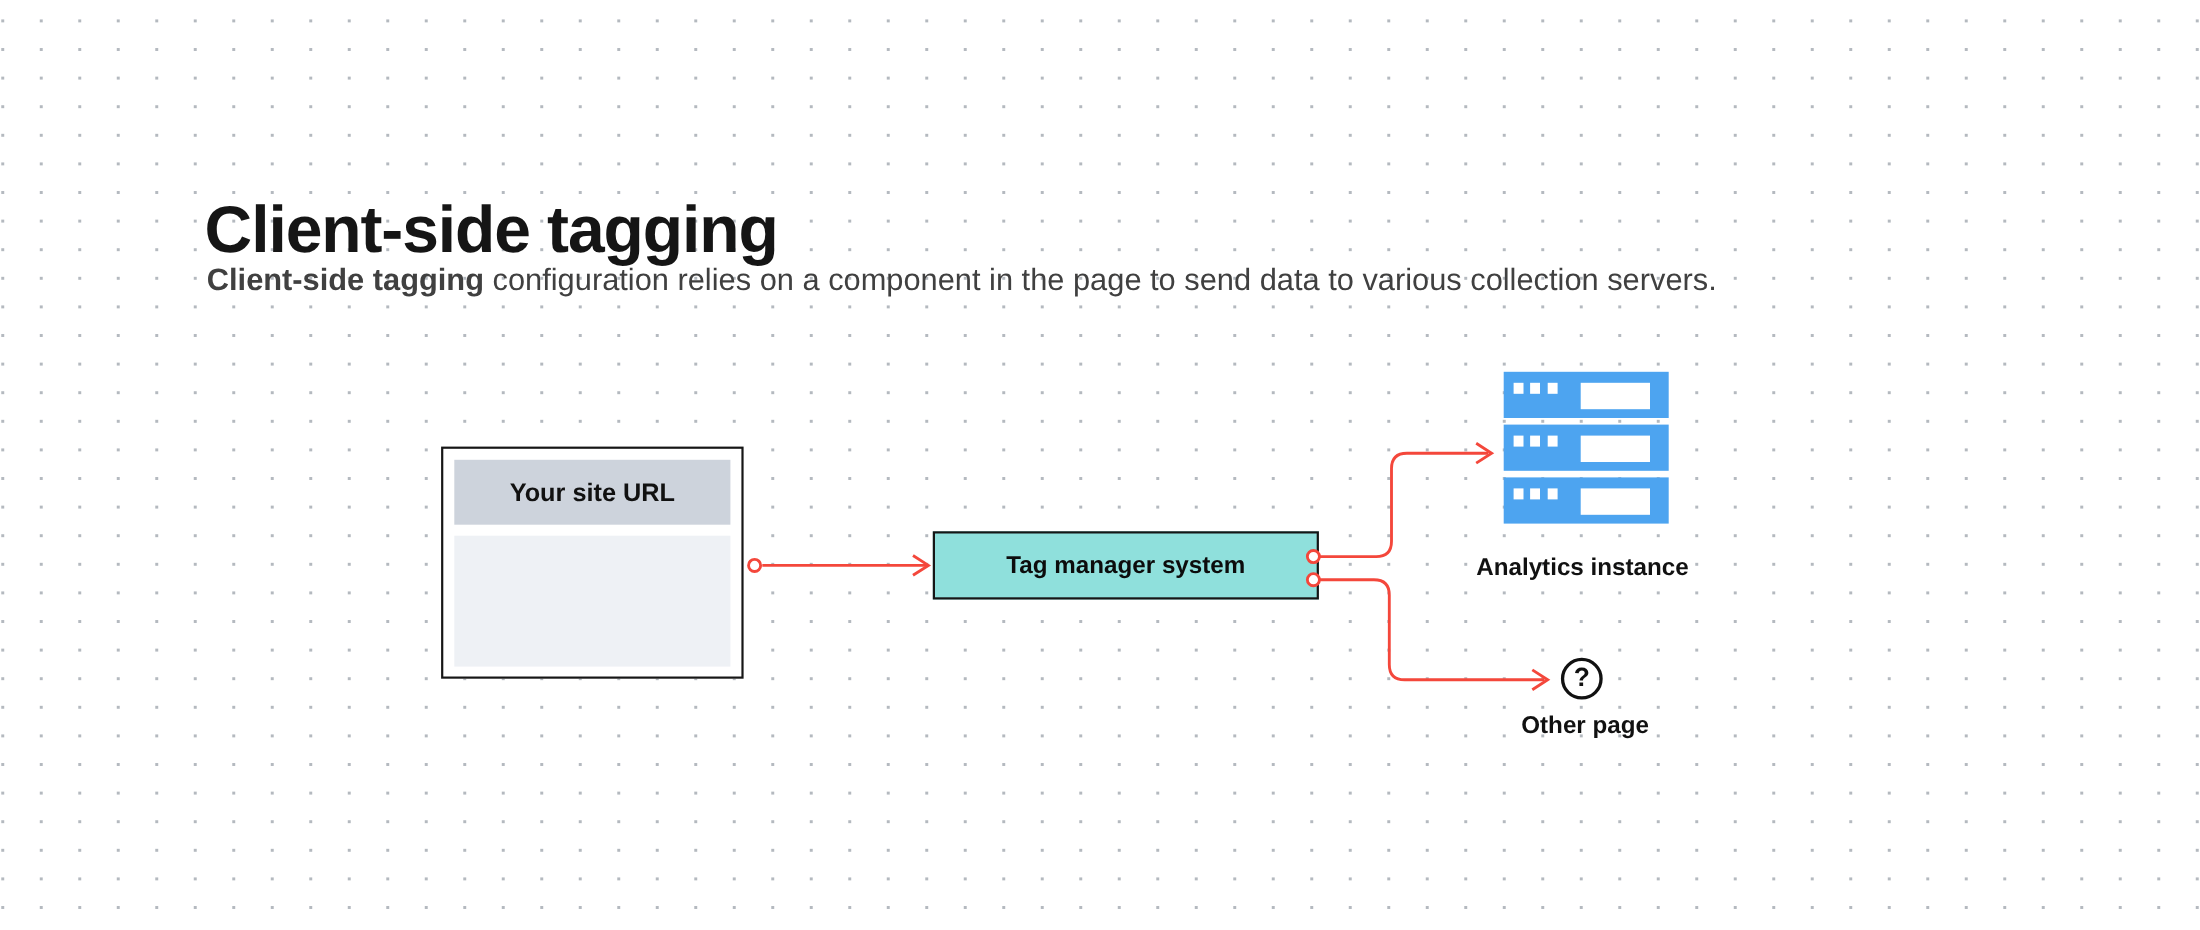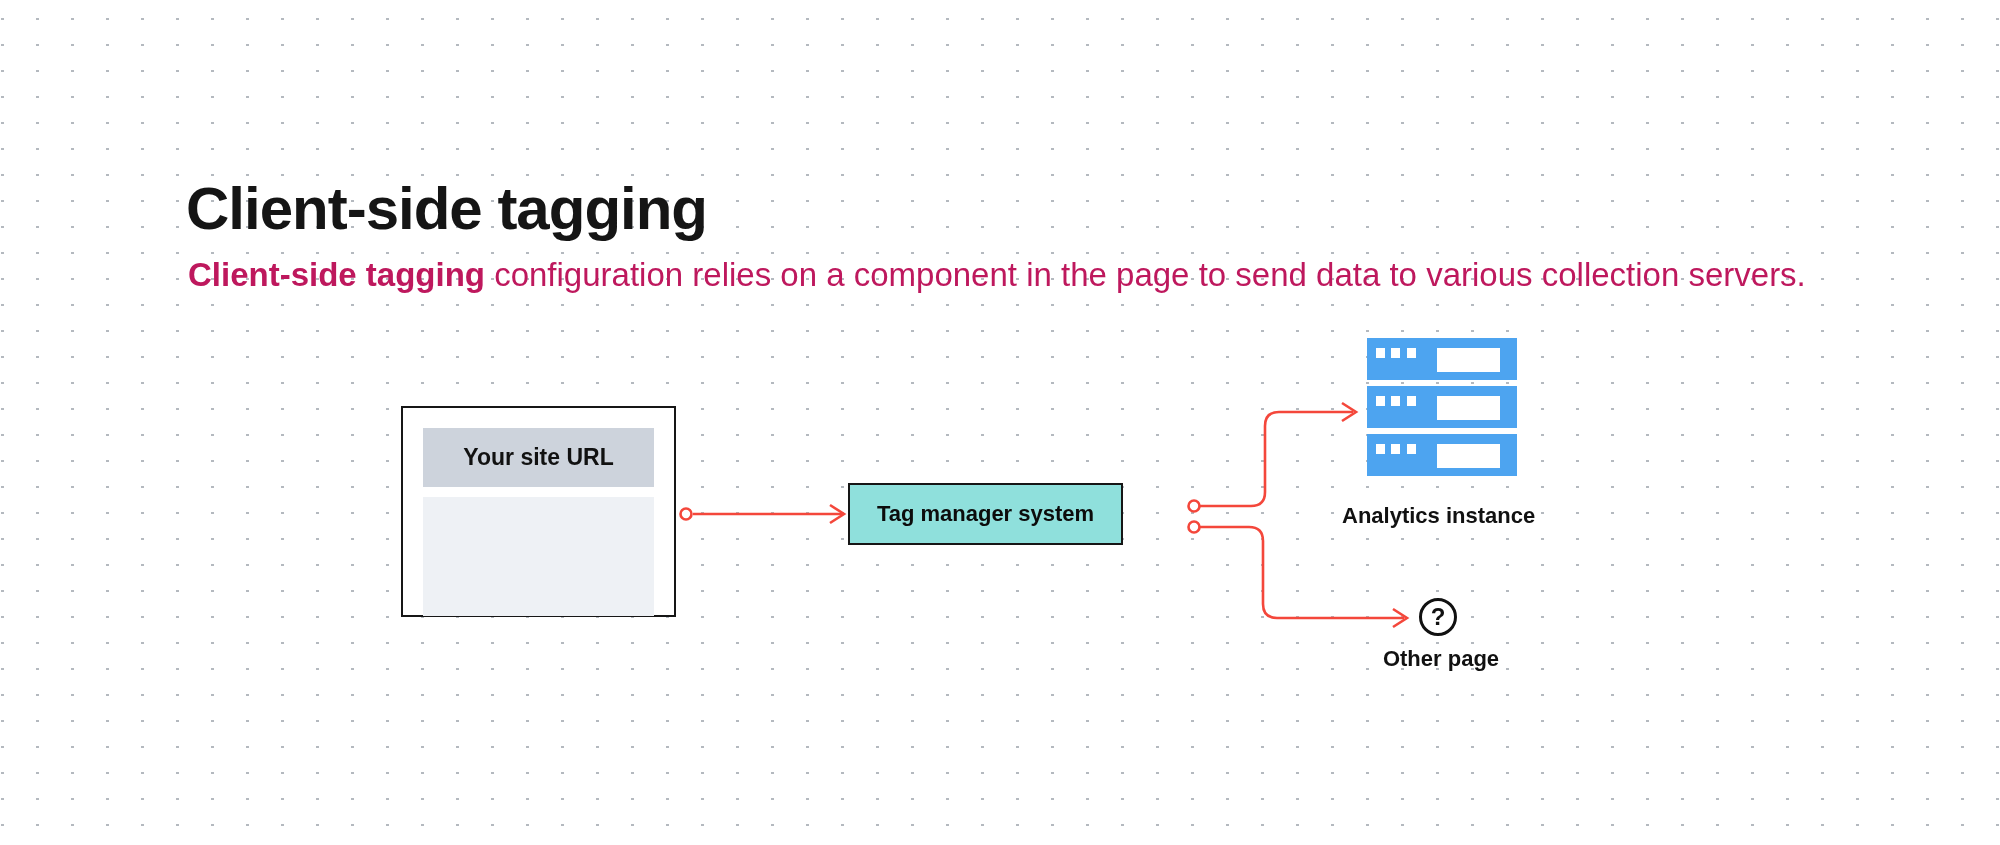--- a/index.html
+++ b/index.html
@@ -13,41 +13,41 @@
     background-position:20px 6px;
   }
   .abs{position:absolute;}
   
   .page-title{
     left:186px;top:138px;
     font-size:60px;font-weight:700;letter-spacing:-1px;line-height:62px;
     color:#151515;white-space:nowrap;
   }
   .page-subtitle{
-    left:188px;top:225px;
-    font-size:33px;line-height:34px;color:#be185d;white-space:nowrap;
+    left:188px;top:210px;
+    font-size:28px;line-height:34px;color:#404040;white-space:nowrap;
   }
   .page-subtitle .lead{font-weight:700;}
   
   .site-box{
     left:401px;top:406px;width:275px;height:211px;
     background:#fff;border:2.5px solid var(--outline-black,#161616);
-    box-sizing:border-box;padding:20px;
+    box-sizing:border-box;padding:10px;
   }
   .site-box-header{
     height:59px;background:var(--site-header-fill,#CDD3DC);
     display:flex;align-items:center;justify-content:center;
     font-size:23px;font-weight:700;color:#111;
   }
   .site-box-body{
     margin-top:10px;height:119px;background:var(--site-body-fill,#EEF1F5);
   }
   
   .tag-box{
-    left:848px;top:483px;width:275px;height:62px;
+    left:848px;top:483px;width:351px;height:62px;
     background:var(--tag-box-fill,#8FE0DC);
     border:2.5px solid var(--outline-black,#161616);
     box-sizing:border-box;
     display:flex;align-items:center;justify-content:center;
     font-size:22px;font-weight:700;color:#0c0c0c;
   }
   
   .server-stack{left:1367px;top:338px;width:150px;}
   .server-bar{
     position:relative;width:150px;height:42px;margin-bottom:6px;

